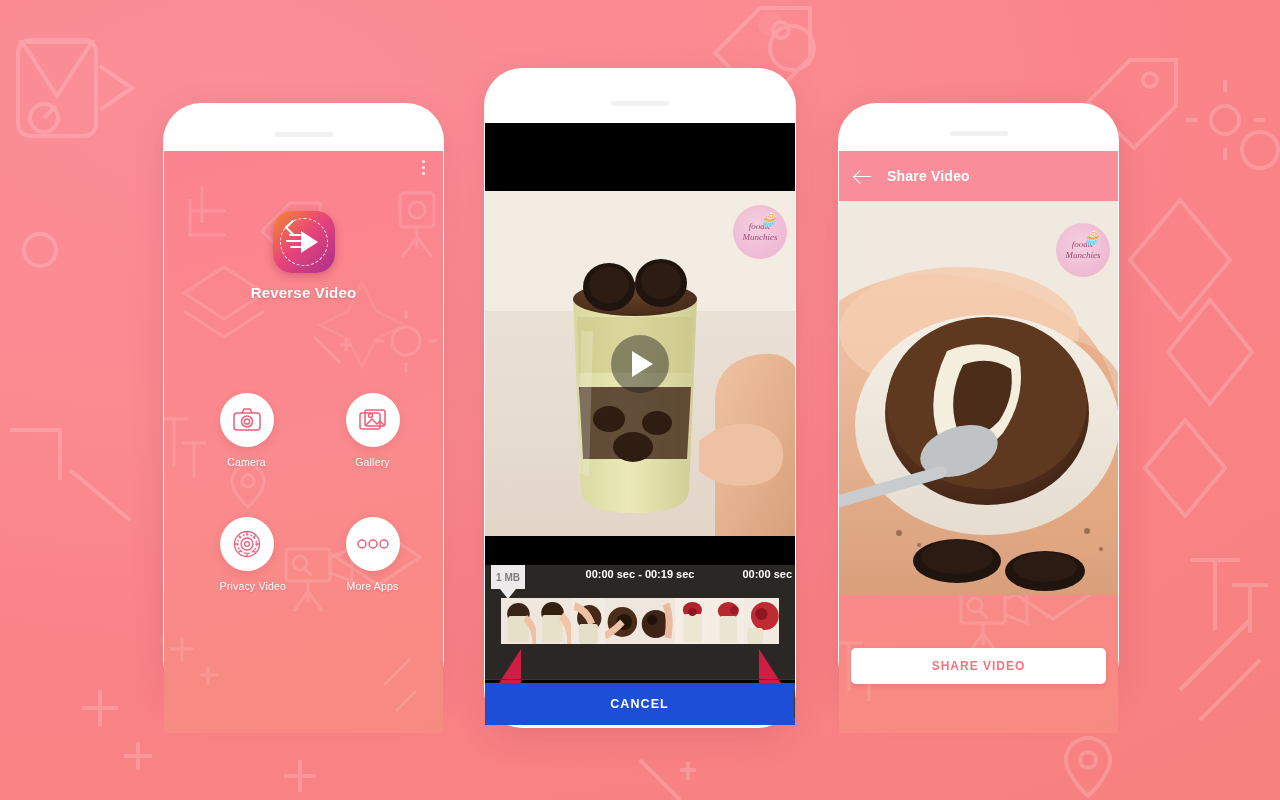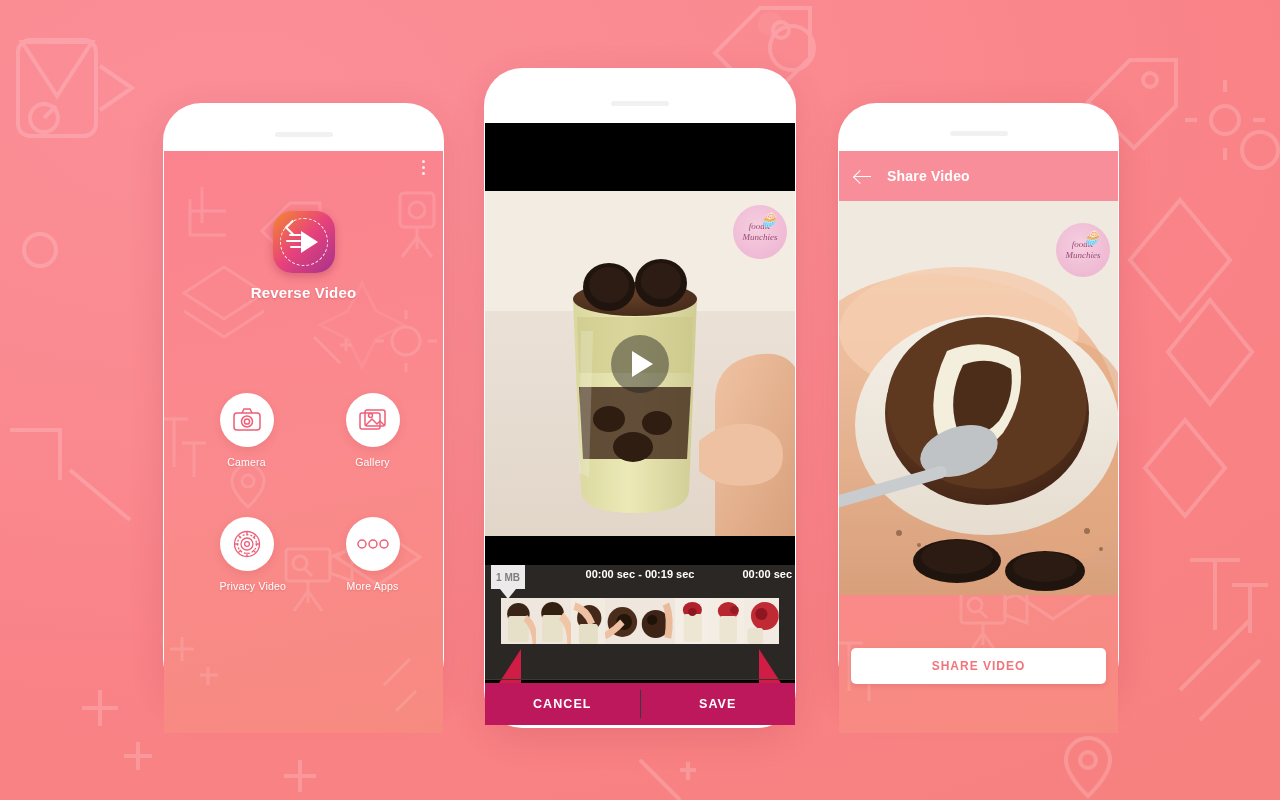--- a/index.html
+++ b/index.html
@@ -125,21 +125,21 @@
   }
   .size-badge:after{content:"";position:absolute;left:50%;top:24px;transform:translateX(-50%);
     width:0;height:0;border-left:8px solid transparent;border-right:8px solid transparent;border-top:10px solid #eceaea;}
   .filmstrip{position:absolute;left:16px;right:16px;top:33px;height:46px;background:#efe6dd;overflow:hidden;display:flex;}
   .filmstrip .fr{flex:1;height:100%;}
   .handle{position:absolute;width:22px;height:34px;background:#cf1d46;top:84px;}
   .handle.left{left:14px;clip-path:polygon(0 100%,100% 0,100% 100%);}
   .handle.right{right:14px;clip-path:polygon(0 0,100% 100%,0 100%);}
   .tl-sep{position:absolute;left:0;right:0;bottom:0;height:1px;background:#3c3734;}
 
-  .btn-bar{position:absolute;left:0;right:0;bottom:0;height:42px;background:#be185d;display:flex;}
+  .btn-bar{position:absolute;left:0;right:0;bottom:0;height:42px;background:#1d4ed8;display:flex;}
   .btn-bar .b{
     flex:1;display:flex;align-items:center;justify-content:center;
     color:#fff;font-size:12.5px;font-weight:bold;letter-spacing:1.1px;cursor:pointer;
   }
   .btn-bar .divider{width:1px;background:#3a3a3a;margin:7px 0;}
 
   
   .share-head{
     position:absolute;left:0;right:0;top:0;height:50px;z-index:3;
     background:rgba(250,116,133,.78);display:flex;align-items:center;gap:15px;padding-left:16px;
@@ -476,21 +476,20 @@
           </div>
         </div>
         <div class="handle left"></div>
         <div class="handle right"></div>
         <div class="tl-sep"></div>
       </div>
 
       <div class="btn-bar">
         <div class="b">CANCEL</div>
         <div class="divider"></div>
-        <div class="b">SAVE</div>
       </div>
     </div>
   </div>
 
   <div class="phone" id="phone3">
     <div class="speaker"></div>
     <div class="home"></div>
     <div class="screen">
       <div class="scr-bg"></div>
       <div class="scr-pattern">

